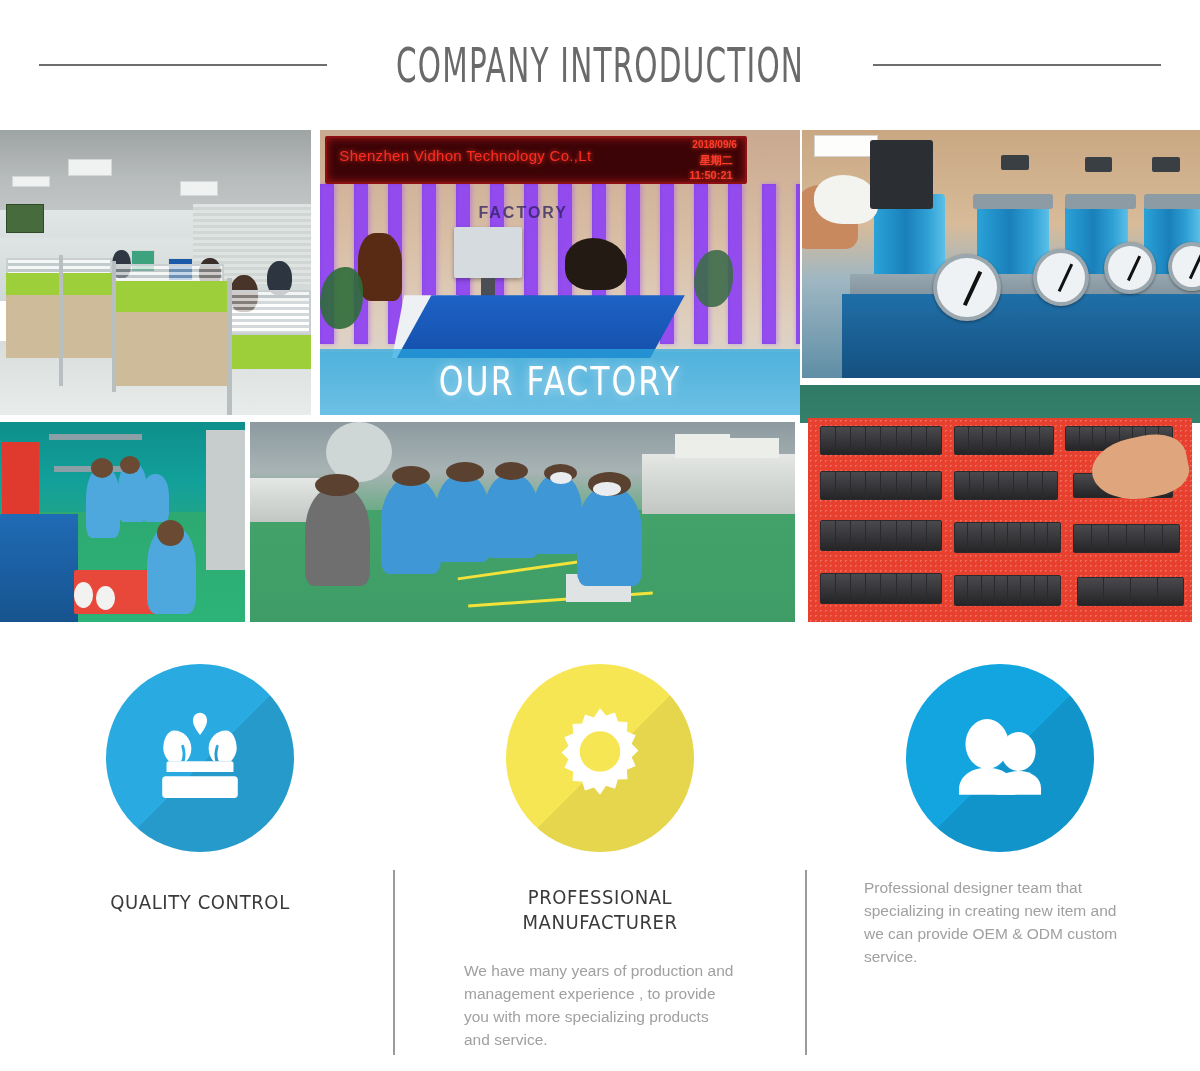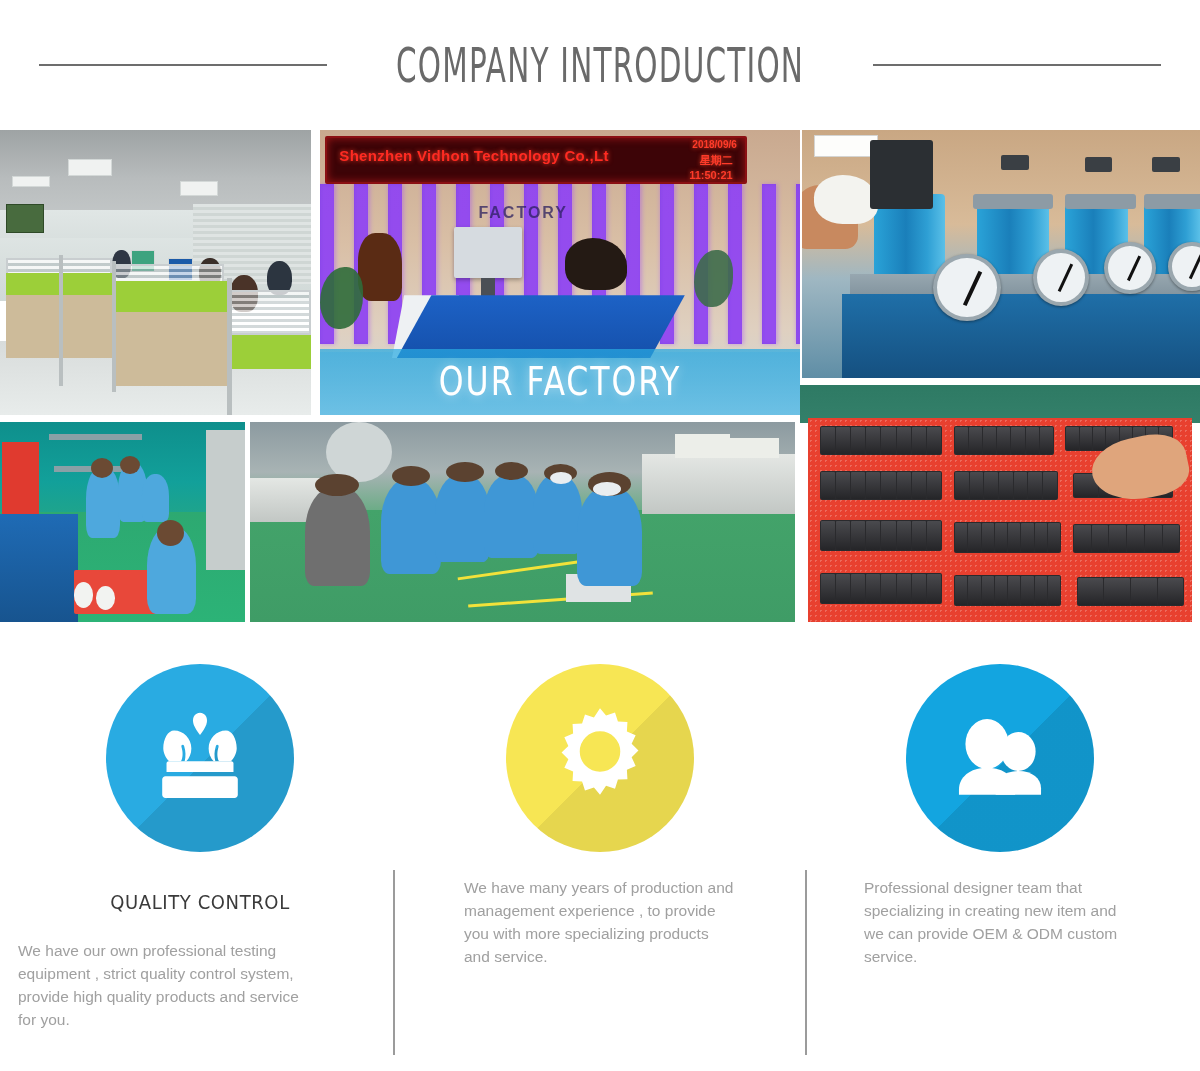--- a/index.html
+++ b/index.html
@@ -58,21 +58,21 @@
      repeating-linear-gradient(180deg, rgba(255,255,255,.75) 0 3px, rgba(175,186,188,.55) 3px 6px); }
   .office-floor { position:absolute; left:0; bottom:0; width:100%; height:26%;
     background: linear-gradient(180deg,#d8dcdb,#e8eceb); }
   .worker { position:absolute; border-radius:48% 48% 40% 40%; }
 
   
   .rec-bg { position:absolute; inset:0; background: linear-gradient(180deg,#c9a98f 0%,#d9bfa6 40%,#dfd0c0 70%,#cfd8dd 100%); }
   .led-board { position:absolute; left:1%; top:2%; width:88%; height:17%;
     background:#3d0407; border:2px solid #8b1013; border-radius:2px; overflow:hidden;
     box-shadow: 0 0 8px rgba(255,40,40,.5) inset; }
-  .led-text { position:absolute; left:3%; top:22%; color:#ff2b22; font-weight:700;
+  .led-text { position:absolute; left:3%; top:22%; color:#ff2b22; font-weight:400;
     font-size:15px; letter-spacing:.3px; white-space:nowrap;
     text-shadow: 0 0 5px rgba(255,60,40,.95); font-family:"Liberation Sans", sans-serif; }
   .led-date { position:absolute; right:2%; top:4%; color:#ff3b2a; font-size:10px; font-weight:700;
     text-shadow:0 0 4px rgba(255,70,40,.9); white-space:nowrap;}
   .led-day  { position:absolute; right:3%; top:34%; color:#ff3b2a; font-size:11px; font-weight:700;
     text-shadow:0 0 4px rgba(255,70,40,.9); }
   .led-time { position:absolute; right:3%; bottom:2%; color:#ff3b2a; font-size:11px; font-weight:700;
     text-shadow:0 0 4px rgba(255,70,40,.9); }
   .pillars { position:absolute; left:0; top:19%; width:100%; height:56%;
     background: repeating-linear-gradient(90deg,
@@ -459,35 +459,38 @@
           <path fill="#ffffff" d="M26 24.5c8.8 0 16 7.4 16 16.6 0 4.6-1.8 8.8-4.7 11.9h-1.5c1.1-4.4 1.1-9.4-.5-14.2-.6-1.7-3-1-2.5.8 1.7 5.3 1.3 10.4-.4 13.4H21.4c-3.1-3.1-5.4-7.5-5.4-12C16 32 20.4 24.5 26 24.5z"></path>
           <path fill="#ffffff" d="M74 24.5c5.6 0 10 7.5 10 16.5 0 4.5-2.3 8.9-5.4 12H67.6c-1.7-3-2.1-8.1-.4-13.4.5-1.8-1.9-2.5-2.5-.8-1.6 4.8-1.6 9.8-.5 14.2h-1.5C59.8 49.9 58 45.7 58 41.1c0-9.2 7.2-16.6 16-16.6z"></path>
           <path fill="#ffffff" d="M21 53h58c1.1 0 2 .9 2 2v8H19v-8c0-1.1.9-2 2-2z"></path>
           <path fill="#ffffff" d="M18 67h64c1.7 0 3 1.3 3 3v14c0 1.7-1.3 3-3 3H18c-1.7 0-3-1.3-3-3V70c0-1.7 1.3-3 3-3z"></path>
         </svg>
       </div>
     </div>
     <div class="feature-title">
       <span class="line">QUALITY CONTROL</span>
     </div>
-    <div class="feature-body">We have our own professional testing equipment , strict quality control system, provide high quality products and service for you.</div>
   </div>
 
   <div class="feature">
     <div class="icon-circle" style="background:#F7E654;">
       <div class="icon-shadow" style="background:linear-gradient(135deg, rgba(0,0,0,0) 52%, rgba(0,0,0,.07) 52%);"></div>
       <div class="icon-glyph">
         <svg viewBox="0 0 100 100" aria-hidden="true">
           <path fill="#ffffff" d="M50 4l5.6 6.6 8.3-2.8 2.7 8.4 8.8.4-.5 8.8 8.1 3.5-3.7 8 6.3 6.2-6.3 6.2 3.7 8-8.1 3.5.5 8.8-8.8.4-2.7 8.4-8.3-2.8L50 84l-5.6-6.6-8.3 2.8-2.7-8.4-8.8-.4.5-8.8-8.1-3.5 3.7-8L14.4 45l6.3-6.2-3.7-8 8.1-3.5-.5-8.8 8.8-.4 2.7-8.4 8.3 2.8L50 4z"></path>
           <circle cx="50" cy="44" r="20" fill="#F7E654"></circle>
           <circle cx="50" cy="44" r="20" fill="none" stroke="#ffffff" stroke-width="2.5"></circle>
           <circle cx="50" cy="44" r="15" fill="#F7E654"></circle>
         </svg>
       </div>
     </div>
+    <div class="feature-title">
+      <span class="line">PROFESSIONAL</span>
+      <span class="line">MANUFACTURER</span>
+    </div>
     <div class="feature-body">We have many years of production and management experience , to provide you with more specializing products and service.</div>
   </div>
 
   <div class="feature">
     <div class="icon-circle" style="background:#13A5E0;">
       <div class="icon-shadow" style="background:linear-gradient(135deg, rgba(0,0,0,0) 52%, rgba(0,0,0,.10) 52%);"></div>
       <div class="icon-glyph">
         <svg viewBox="0 0 100 100" aria-hidden="true">
           <ellipse cx="67" cy="44" rx="16" ry="18" fill="#ffffff"></ellipse>
           <path fill="#ffffff" d="M67 62c13 0 21 7 21 16v6H46v-6c0-9 8-16 21-16z"></path>

